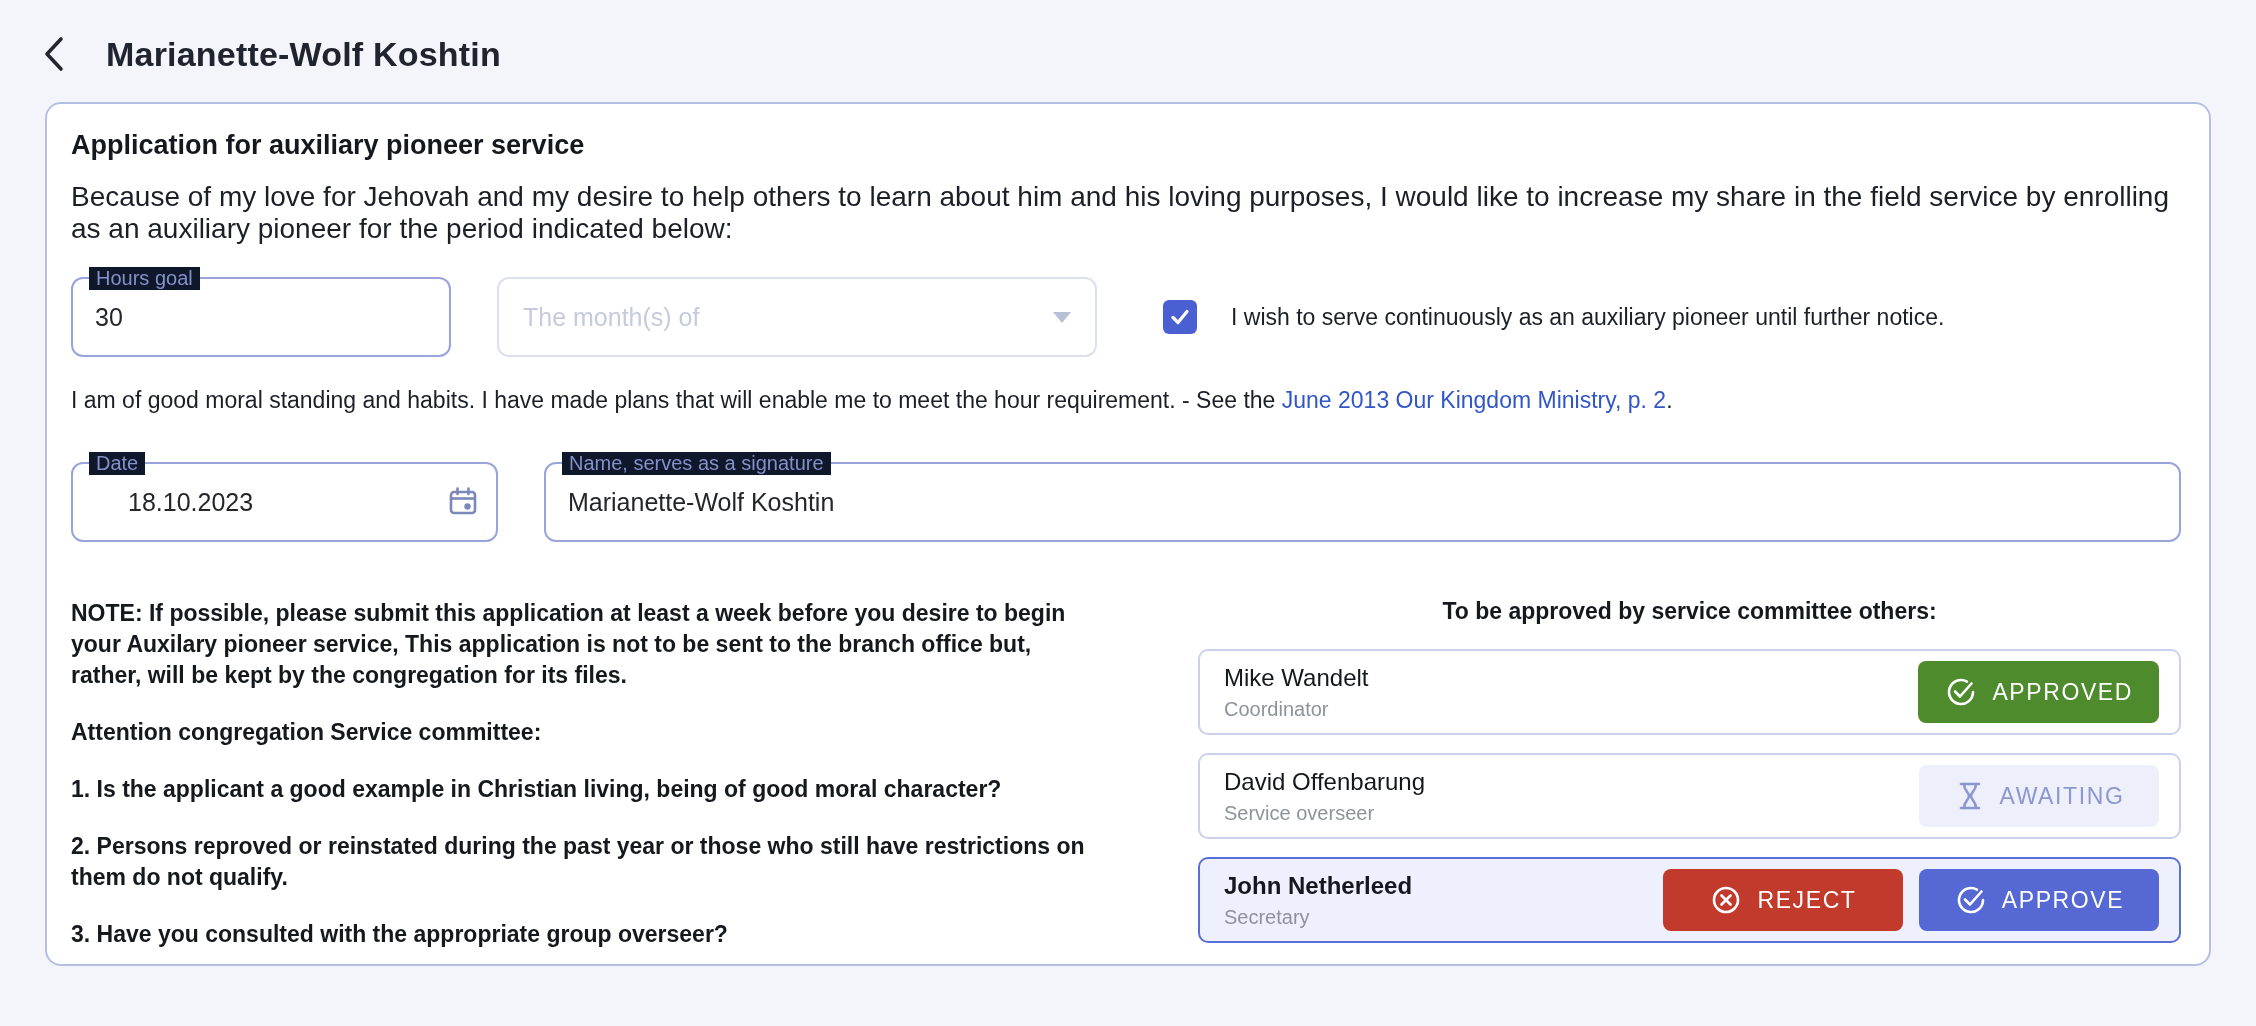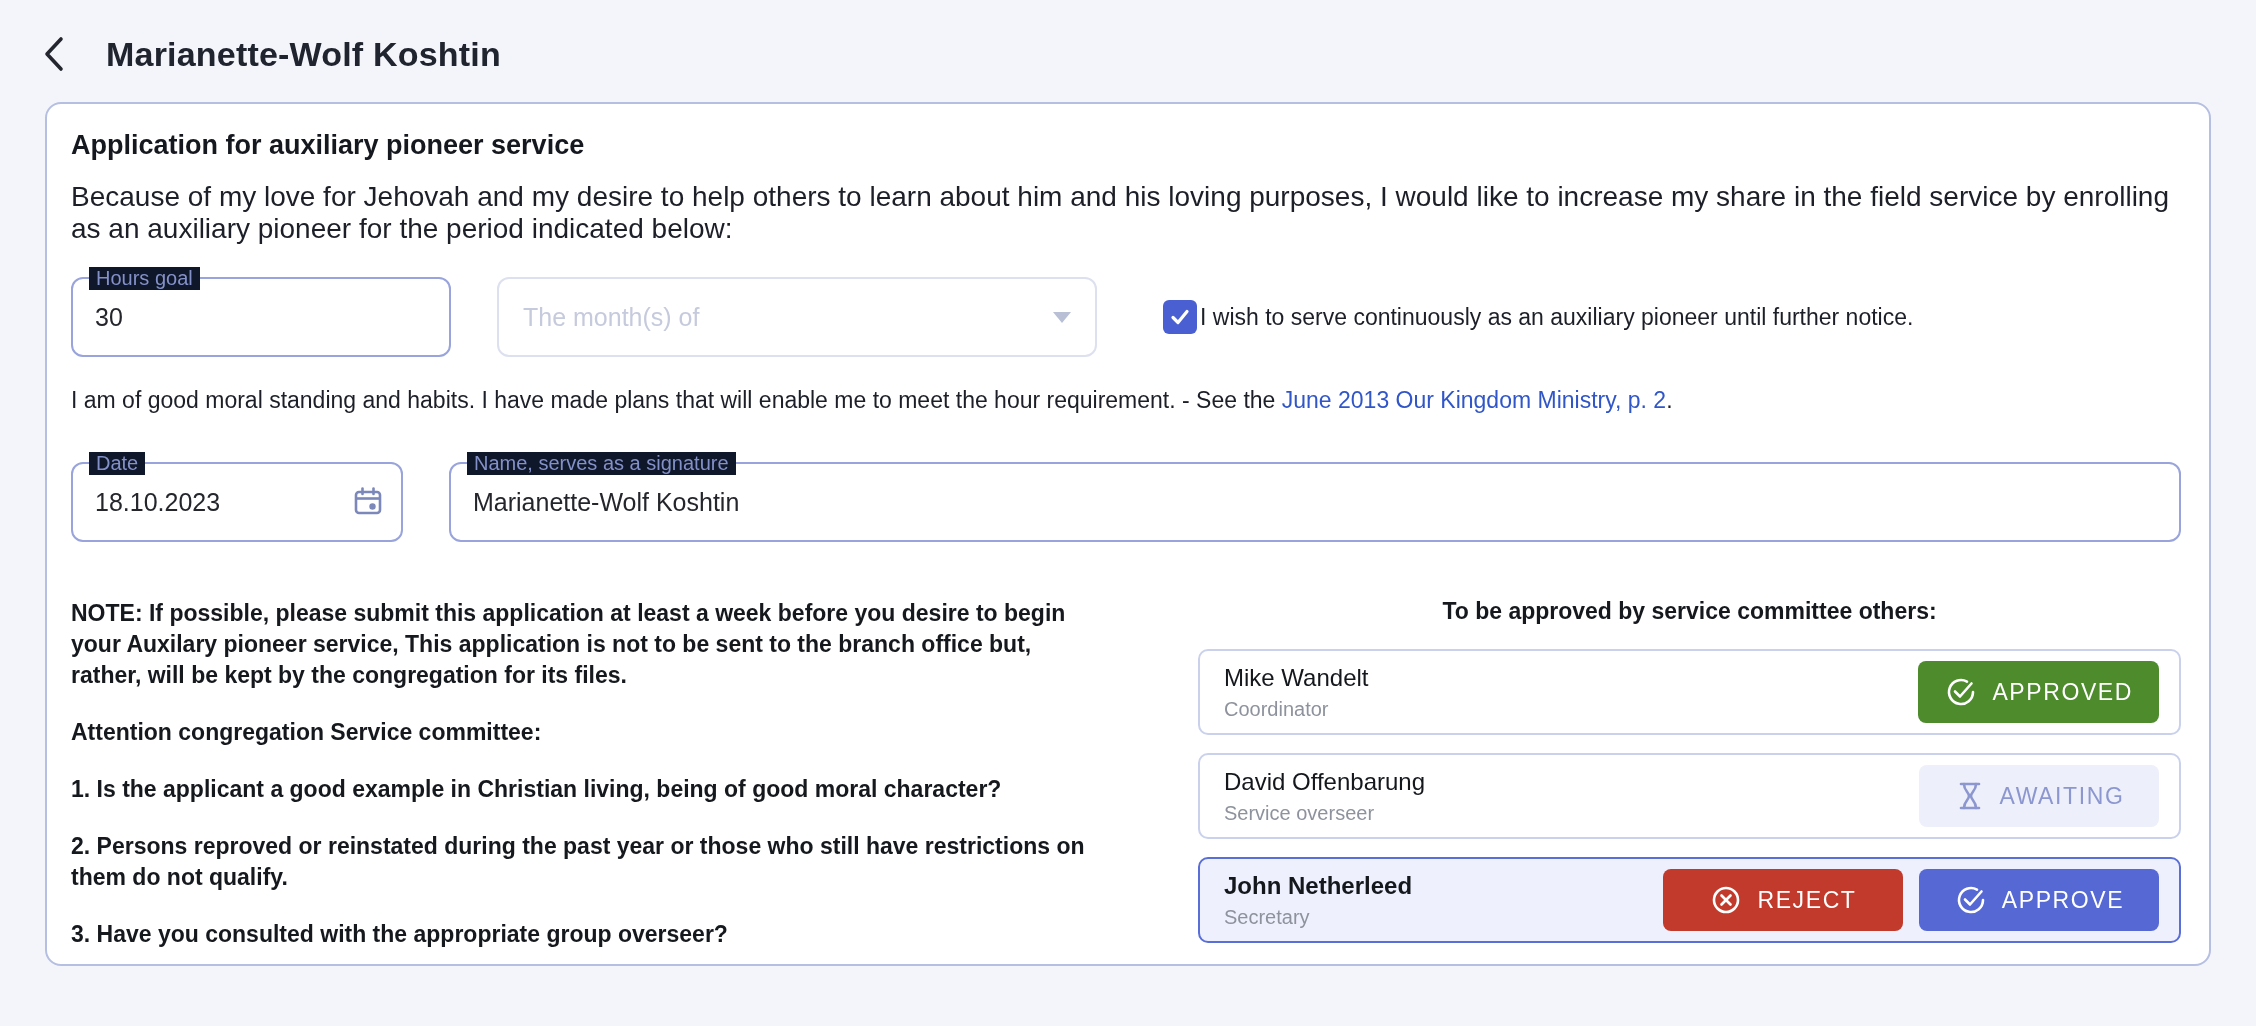--- a/index.html
+++ b/index.html
@@ -70,27 +70,27 @@
     border-left: 9px solid transparent; border-right: 9px solid transparent;
     border-top: 11px solid #b9bfd4;
   }
 
   .checkbox-wrap { display: flex; align-items: center; margin-left: 66px; }
   .checkbox {
     width: 34px; height: 34px; border-radius: 6px;
     background: #4a5fd2; display: flex; align-items: center; justify-content: center;
     cursor: pointer; flex: none;
   }
-  .checkbox-label { margin-left: 3px; font-size: 23px; color: #1c1f27; text-align: right; }
+  .checkbox-label { margin-left: 34px; font-size: 23px; color: #1c1f27; text-align: right; }
 
   .moral-line { margin-top: 30px; font-size: 23px; color: #1c1f27; }
   .moral-link { color: #3156c8; text-decoration: none; font-weight: 500; cursor: pointer; }
 
   .date-row { display: flex; align-items: center; margin-top: 48px; }
-  .field-date { width: 332px; }
+  .field-date { width: 427px; padding-left: 33px; }
   .field-date input { padding-right: 70px; }
   .calendar-btn {
     position: absolute; right: 16px; top: 50%; transform: translateY(-50%);
     background: none; border: none; cursor: pointer; display: flex;
   }
   .field-name { margin-left: 46px; flex: 1; }
 
   
   .bottom { display: flex; margin-top: 56px; }
   .left-col { width: 1035px; }

